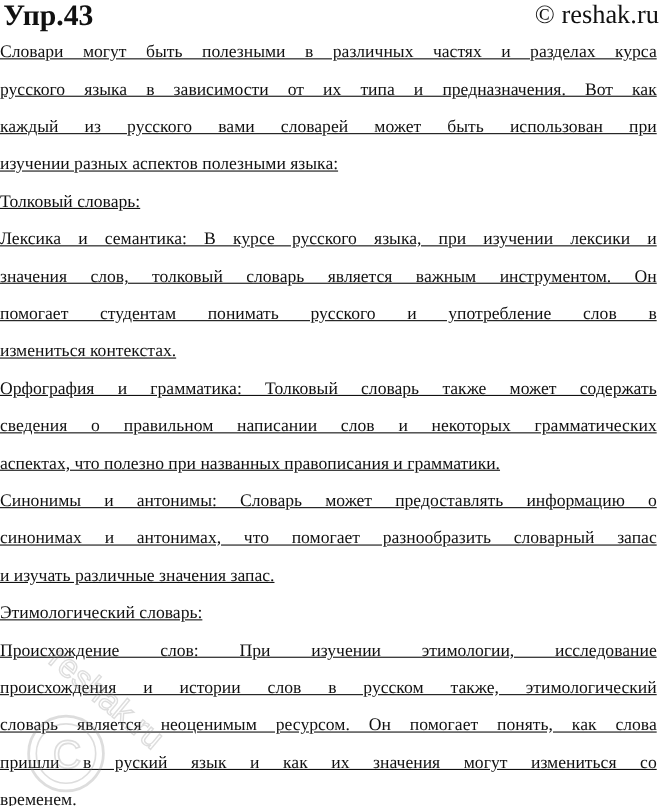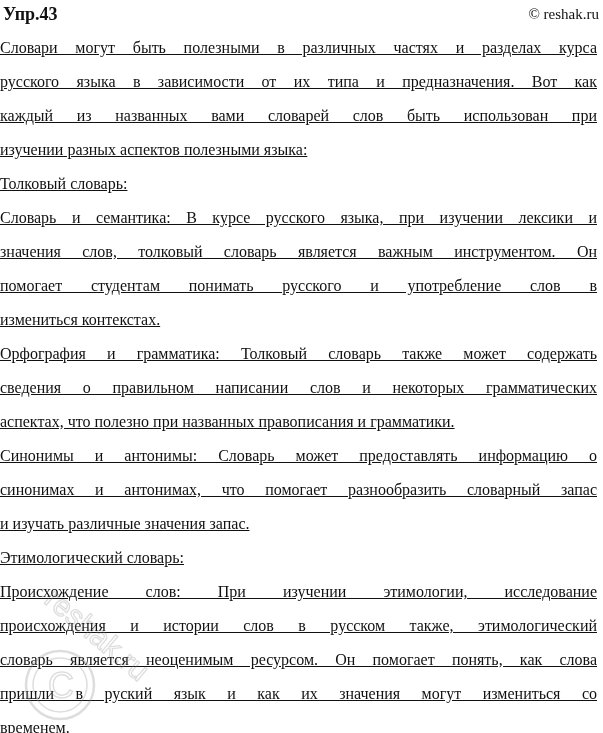--- a/index.html
+++ b/index.html
@@ -5,22 +5,22 @@
   html, body { margin: 0; padding: 0; background: #ffffff; }
   body {
     width: 603px; height: 733px; position: relative; overflow: hidden;
     font-family: "Liberation Serif", "DejaVu Serif", serif;
     color: #111111;
   }
   .header {
     position: absolute; left: 3px; right: 4px; top: 0px; height: 30px;
     display: flex; justify-content: space-between; align-items: flex-start;
   }
-  .ex-title { font-weight: bold; font-size: 18px; line-height: 28px; }
-  .site { font-size: 15px; line-height: 28px; }
+  .ex-title { font-weight: bold; font-size: 27px; line-height: 28px; }
+  .site { font-size: 24px; line-height: 28px; }
   .line {
     position: absolute; left: 0; width: 597px;
     font-size: 16px; line-height: 24px; white-space: nowrap; text-decoration: underline;
   }
   .line.j { text-align: justify; text-align-last: justify; white-space: normal; }
   .watermark {
     position: absolute; left: 8px; top: 590px; width: 140px; height: 140px;
     pointer-events: none; opacity: 0.28; color: #777;
   }
 </style>
@@ -28,24 +28,24 @@
 <body>
 
 <div class="header">
   <span class="ex-title">Упр.43</span>
   <span class="site">© reshak.ru</span>
 </div>
 
 <div id="body-text">
   <div class="line j" style="top:36px">Словари могут быть полезными в различных частях и разделах курса</div>
   <div class="line j" style="top:70px">русского языка в зависимости от их типа и предназначения. Вот как</div>
-  <div class="line j" style="top:104px">каждый из названных вами словарей слов быть использован при</div>
+  <div class="line j" style="top:104px">каждый из русского вами словарей может быть использован при</div>
   <div class="line" style="top:138px">изучении разных аспектов полезными языка:</div>
   <div class="line" style="top:172px">Толковый словарь:</div>
-  <div class="line j" style="top:206px">Словарь и семантика: В курсе русского языка, при изучении лексики и</div>
+  <div class="line j" style="top:206px">Лексика и семантика: В курсе русского языка, при изучении лексики и</div>
   <div class="line j" style="top:240px">значения слов, толковый словарь является важным инструментом. Он</div>
   <div class="line j" style="top:274px">помогает студентам понимать русского и употребление слов в</div>
   <div class="line" style="top:308px">измениться контекстах.</div>
   <div class="line j" style="top:342px">Орфография и грамматика: Толковый словарь также может содержать</div>
   <div class="line j" style="top:376px">сведения о правильном написании слов и некоторых грамматических</div>
   <div class="line" style="top:410px">аспектах, что полезно при названных правописания и грамматики.</div>
   <div class="line j" style="top:444px">Синонимы и антонимы: Словарь может предоставлять информацию о</div>
   <div class="line j" style="top:478px">синонимах и антонимах, что помогает разнообразить словарный запас</div>
   <div class="line" style="top:512px">и изучать различные значения запас.</div>
   <div class="line" style="top:546px">Этимологический словарь:</div>

